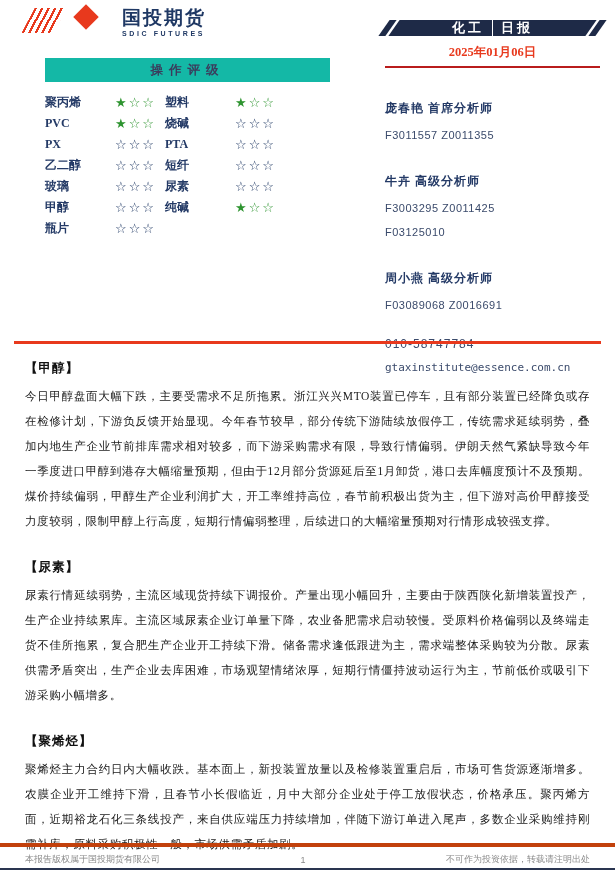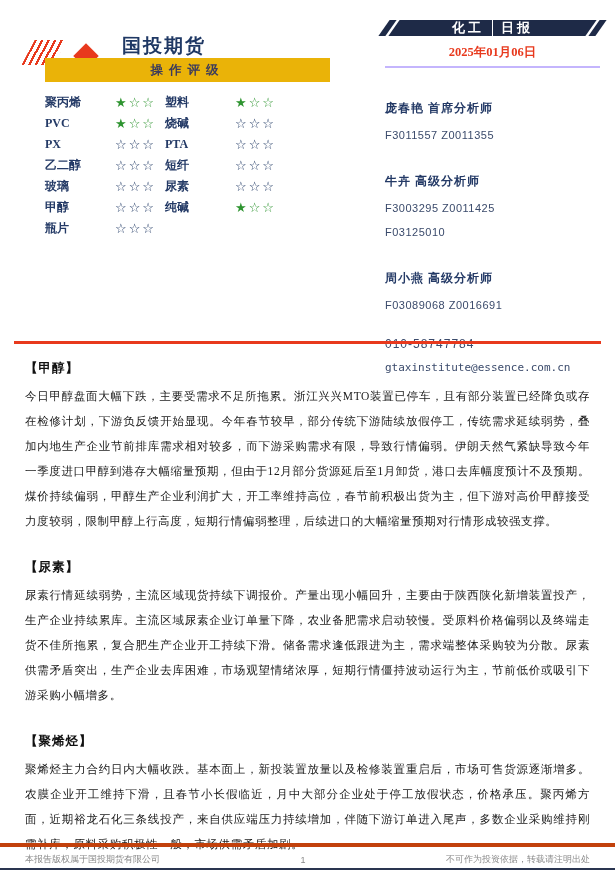--- a/index.html
+++ b/index.html
@@ -1,49 +1,49 @@
 <!DOCTYPE html>
 <html><head>
 <meta charset="utf-8">
 <style>
   * { margin:0; padding:0; box-sizing:border-box; }
   body { background:#ffffff; font-family:"Liberation Sans","DejaVu Sans",sans-serif; }
   .page { position:relative; width:615px; height:870px; background:#ffffff; overflow:hidden; }
 
   
-  .logo { position:absolute; top:36px; left:28px; display:flex; align-items:flex-end;gap:15px; }
+  .logo { position:absolute; top:8px; left:28px; display:flex; align-items:flex-start;gap:15px; }
   .logo-hatch { width:32px; height:25px; margin-right:2px; transform:skewX(-28deg);
     background:repeating-linear-gradient(90deg,#e8391d 0 2.5px,#ffffff 2.5px 6.5px); }
   .logo-diamond { width:18px; height:18px; background:#e8391d; transform:rotate(45deg); margin-right:12px; }
   .brand-text { display:flex; flex-direction:column; }
   .brand-name { font-size:19px; font-weight:bold; color:#1f3864; letter-spacing:2px; line-height:20px; }
   .brand-sub { font-size:7px; font-weight:bold; color:#1f3864; letter-spacing:2.6px; margin-top:2px; }
 
   
   .right-col { position:absolute; top:20px; left:385px; width:215px; }
   .banner { position:relative; height:16px; }
   .banner-main { position:absolute; left:9px; right:9px; top:0; bottom:0; background:#1e2a47; transform:skewX(-35deg); }
   .banner-tip { position:absolute; top:0; bottom:0; width:7px; background:#1e2a47; transform:skewX(-35deg); }
   .banner-tip.left { left:-1px; } .banner-tip.right { right:-1px; }
   .banner-text { position:absolute; left:0; right:0; top:0; bottom:0; display:flex; align-items:center; justify-content:center;
     color:#ffffff; font-size:13px; font-weight:bold; font-family:"Liberation Serif",serif; }
   .banner-text .seg { padding:0 8px; letter-spacing:3px; }
   .banner-divider { width:1px; height:25px; background:#ffffff; }
   .report-date { margin-top:8px; padding-bottom:5px; text-align:center; color:#e8391d; font-weight:bold;
-    font-size:12.5px; border-bottom:2px solid #c4b5fd; font-family:"Liberation Serif",serif; }
+    font-size:12.5px; border-bottom:2px solid #b91c1c; font-family:"Liberation Serif",serif; }
 
   .analyst-name { margin-top:32px; font-size:12px; font-weight:bold; color:#243a66; letter-spacing:1px;
     font-family:"Liberation Serif",serif; }
   .analyst-codes { margin-top:12px; font-size:11px; color:#3a4a6b; letter-spacing:0.5px; }
   .contact-phone { margin-top:26px; font-size:12px; color:#3a4a6b; letter-spacing:1px; }
   .contact-email { margin-top:10px; font-size:11px; color:#3a4a6b; font-family:"DejaVu Sans Mono",monospace; }
 
   
   .ratings { position:absolute; top:58px; left:45px; width:285px; }
-  .ratings-header { height:24px; background:#eab308; display:flex; align-items:center; justify-content:center;
+  .ratings-header { height:24px; background:#14b8a6; display:flex; align-items:center; justify-content:center;
     color:#3b3b5c; font-size:12.5px; font-weight:bold; letter-spacing:6px; font-family:"Liberation Serif",serif; }
   .ratings-body { padding-top:10px; }
   .rating-row { display:grid; grid-template-columns:70px 50px 70px 1fr; height:21px; align-items:center; }
   .rating-label { font-size:12px; font-weight:bold; color:#243a66; font-family:"Liberation Serif",serif; }
   .stars { font-size:13px; letter-spacing:2px; white-space:nowrap; }
   .stars[data-color="green"] { color:#2e9430; }
   .stars[data-color="navy"] { color:#1f3864; }
 
   
   .red-divider { position:absolute; top:341px; left:14px; right:14px; height:3px; background:#e8391d; }

